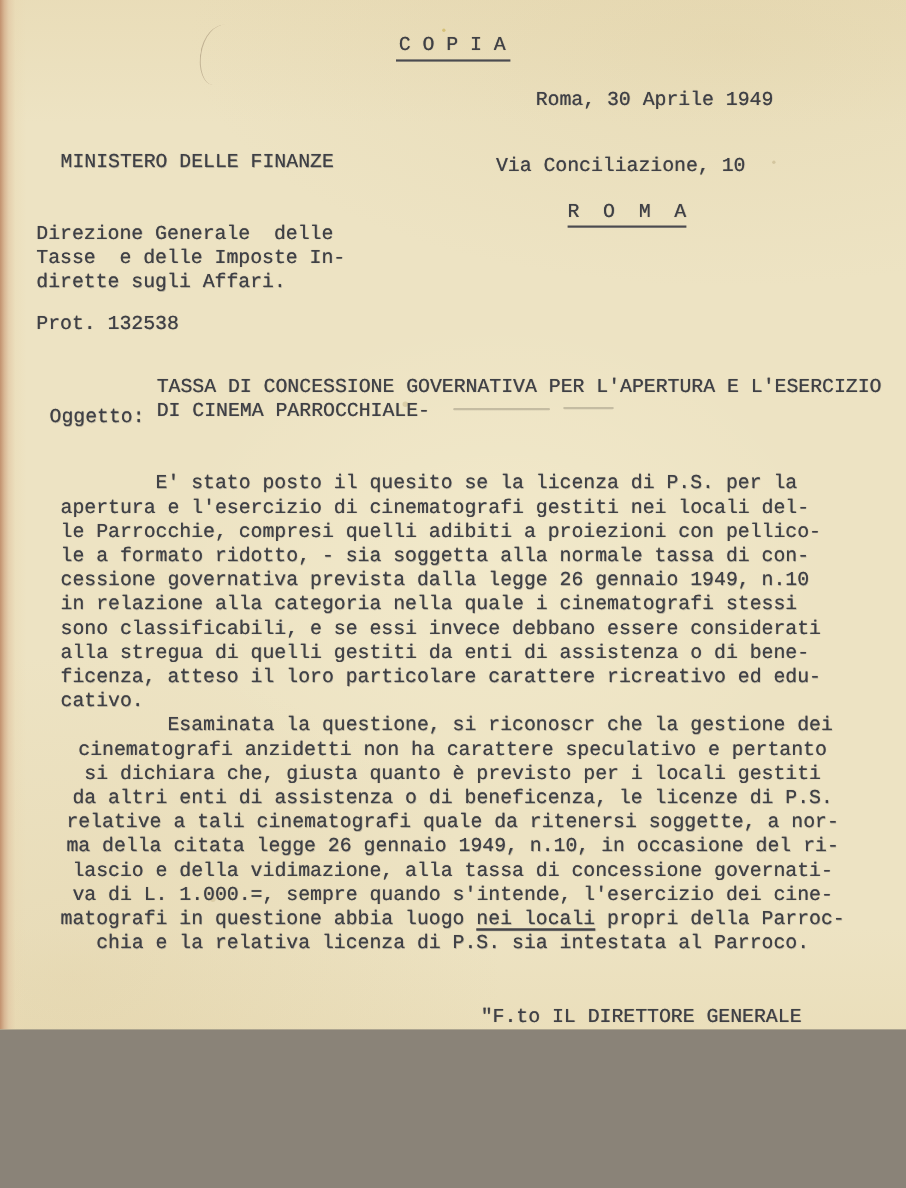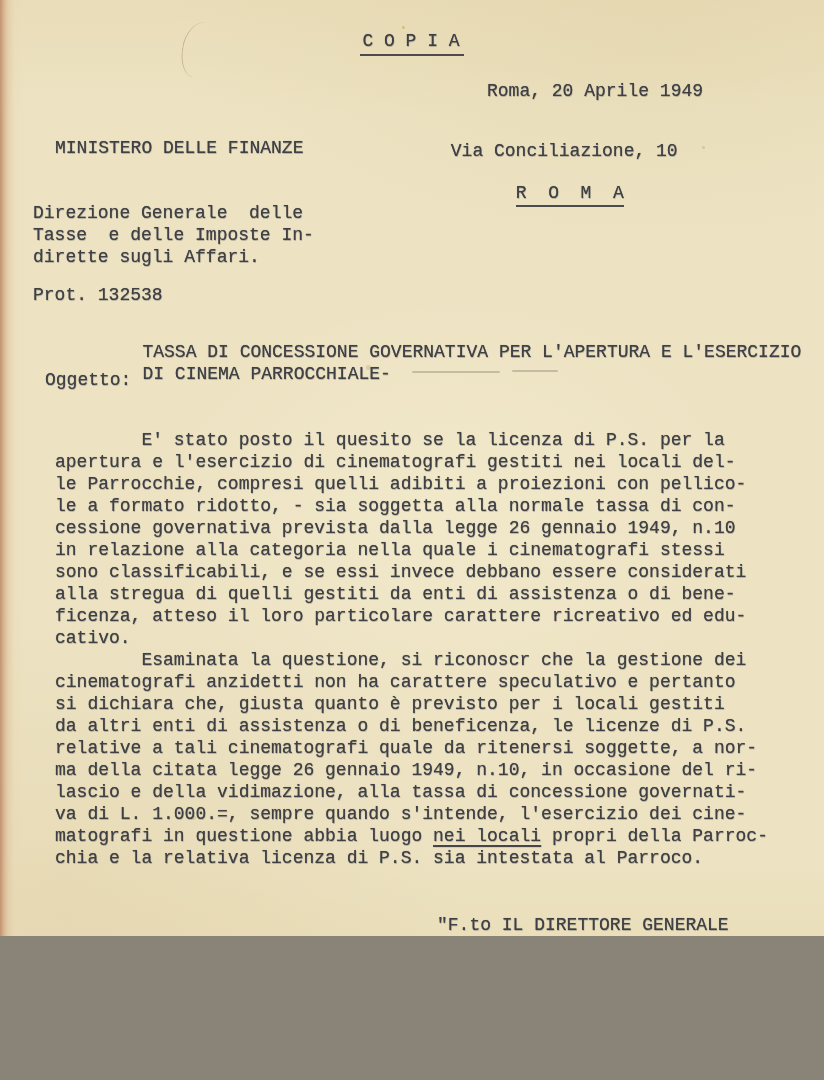--- a/index.html
+++ b/index.html
@@ -53,38 +53,38 @@
   .recipient .ul2{display:inline-block;border-bottom:2.5px solid #4b4b50;padding-bottom:1px;}
   .direction{position:absolute;left:33px;top:202px;}
   .prot{position:absolute;left:33px;top:284px;white-space:pre;}
   .subject{position:absolute;left:45px;top:341px;display:flex;}
   .subject .s-label{white-space:pre;margin-right:11px;margin-top:28px;}
   .fdash{position:absolute;height:2px;background:rgba(128,122,104,0.38);border-radius:1px;}
   .fdash.d1{left:412px;top:371px;width:88px;}
   .fdash.d2{left:512px;top:370px;width:46px;}
   .bodypara{position:absolute;left:55px;}
   .bodypara.p1{top:429px;}
-  .bodypara.p2{top:649px;}
+  .bodypara.p2{top:649px;text-align:center;}
   .u{text-decoration:underline;text-decoration-thickness:2px;text-underline-offset:3.5px;text-decoration-color:rgba(63,64,69,0.85);}
   .sig1{position:absolute;left:437px;top:914px;white-space:pre;}
   .sig2{position:absolute;left:487px;top:947px;white-space:pre;}
 </style>
 </head>
 <body>
 
 <div class="paper">
   <div class="edge"></div>
   <div class="specks"></div>
   <div class="pencil-mark"></div>
 
   <div class="copia">
     <span class="ul">C O P I A</span>
   </div>
 
-  <div class="date">Roma, 20 Aprile 1949</div>
+  <div class="date">Roma, 30 Aprile 1949</div>
 
   <div class="ministry">MINISTERO DELLE FINANZE</div>
 
   <div class="recipient">
     <div class="line"> Via Conciliazione, 10</div>
     <div class="line city-line">
       <span class="ul2">R  O  M  A</span>
     </div>
   </div>
 

